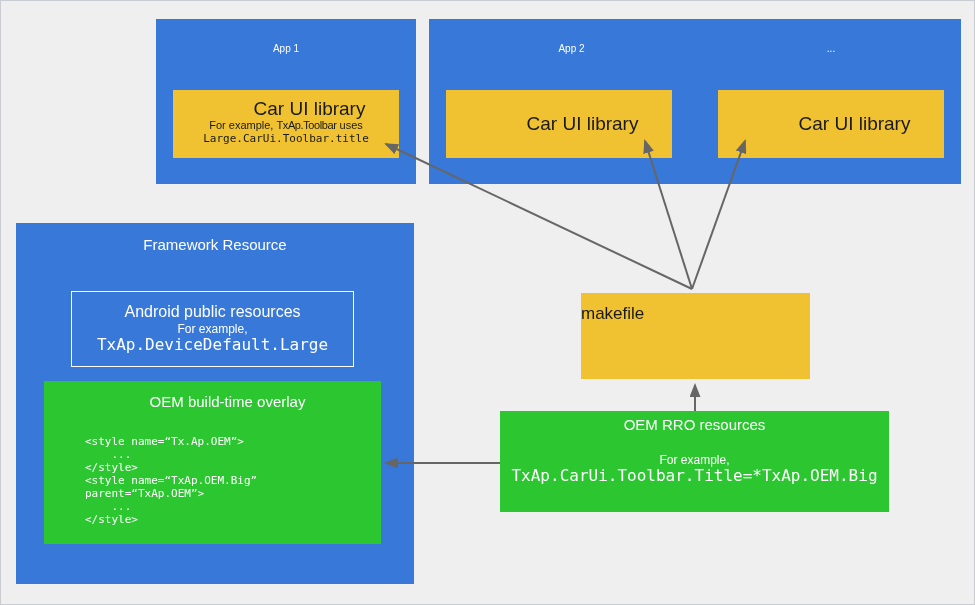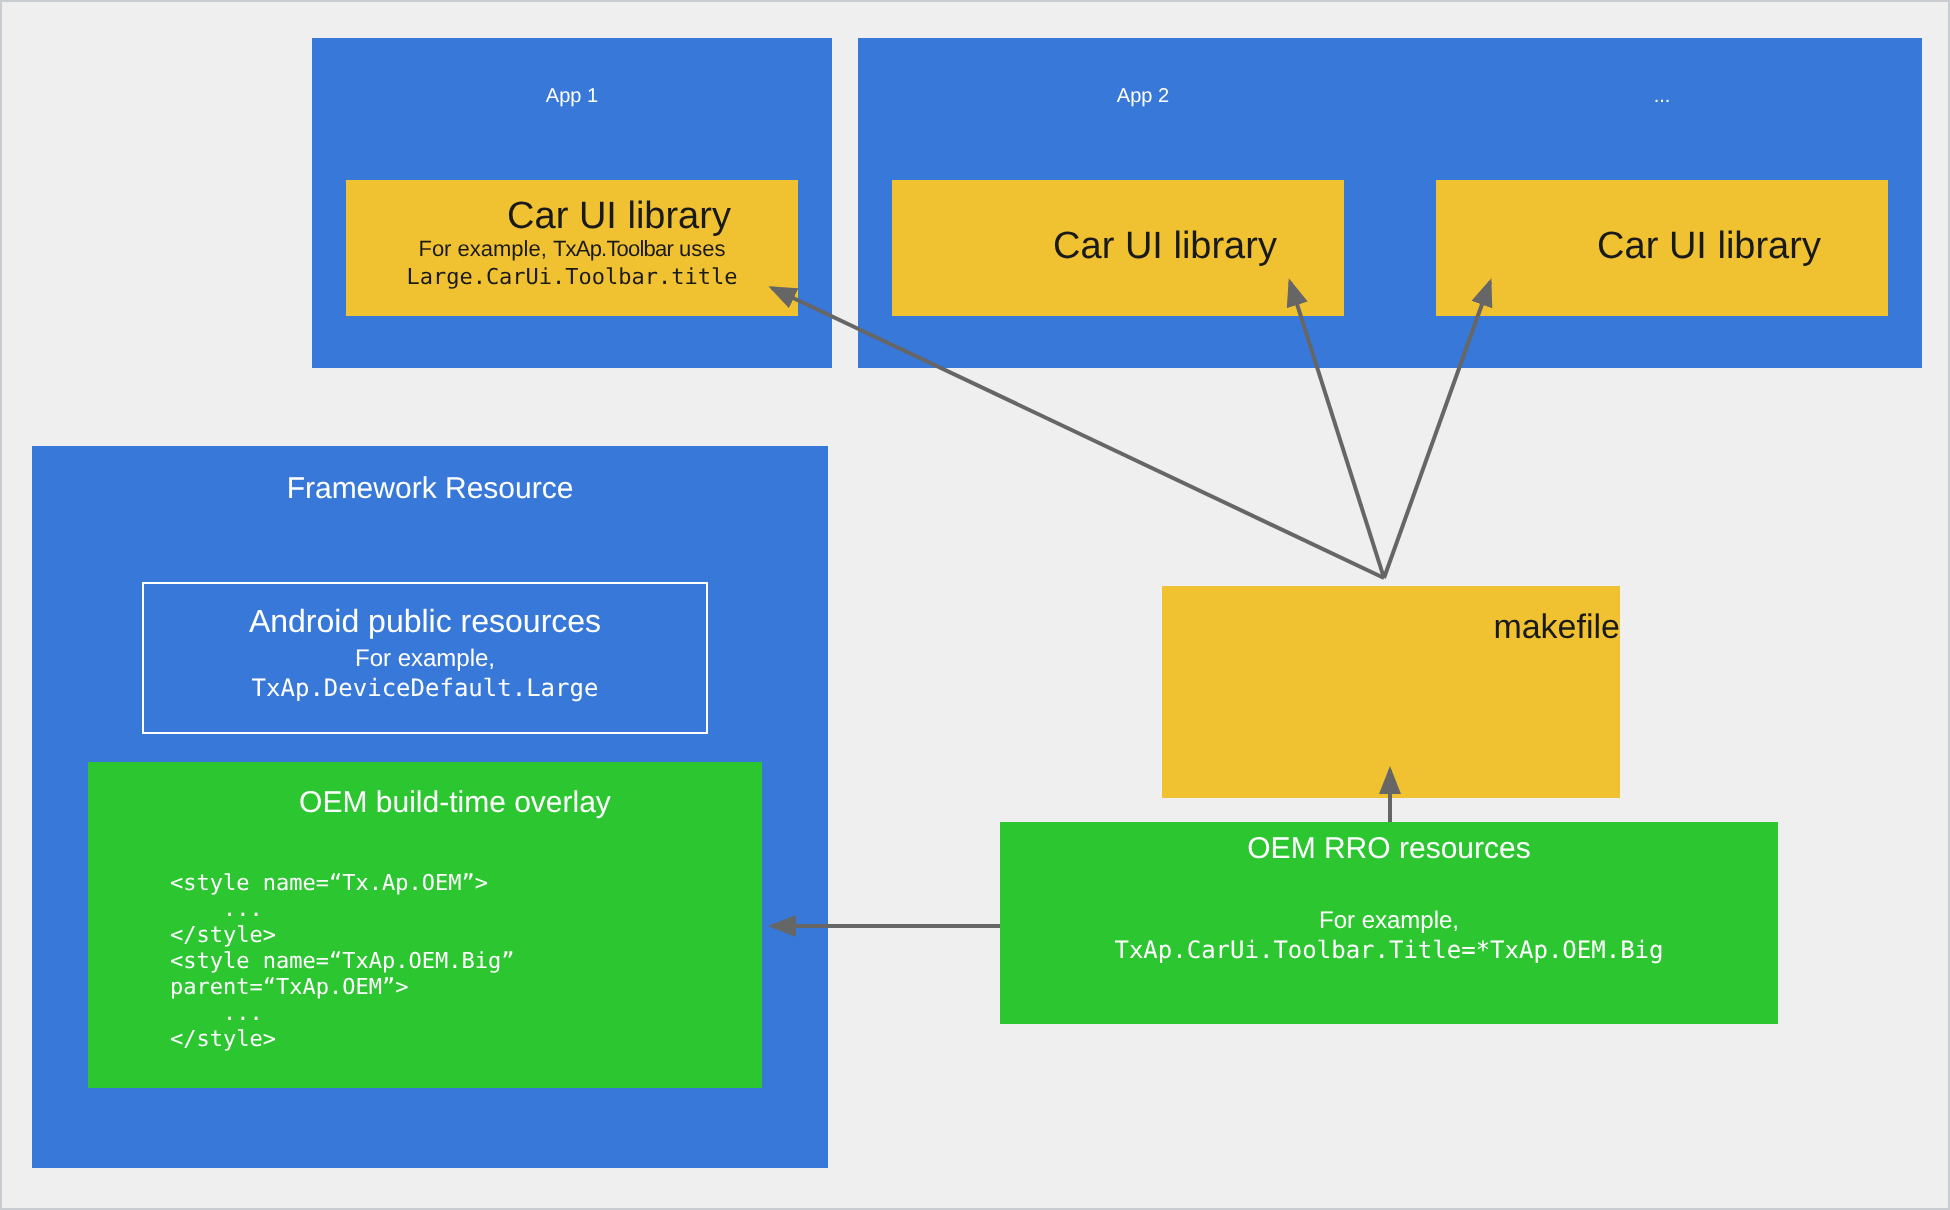--- a/index.html
+++ b/index.html
@@ -54,44 +54,44 @@
   .framework-title { font-size: 15px; padding-top: 13px; }
   .public-res {
     position: absolute;
     left: 55px; top: 68px;
     width: 283px; height: 76px;
     border: 1px solid #ffffff;
     padding-top: 10px;
   }
   .public-res-title { font-size: 16px; line-height: 20px; }
   .example-label { font-size: 12px; line-height: 15px; }
-  .example-code { font-size: 12px; line-height: 15px; }
+  .example-code { font-size: 16px; line-height: 15px; }
   .overlay-box {
     position: absolute;
     left: 28px; top: 158px;
     width: 337px; height: 163px;
     background: var(--green);
     color: var(--light-text);
     padding-left: 30px;
   }
   .overlay-title { font-size: 15px; text-align: center; padding-top: 12px; }
   .code-block {
     margin-top: 25px;
     padding-left: 11px;
     text-align: left;
     font-size: 11px;
     line-height: 13px;
   }
   .code-line { white-space: pre; font-family: "DejaVu Sans Mono", monospace; }
   .makefile-box {
     left: 580px; top: 292px;
-    width: 229px; height: 106px;
+    width: 229px; height: 86px;
     background: var(--yellow);
     color: var(--dark-text);
-    text-align: right;
+    text-align: left;
     padding-top: 10px;
   }
   .makefile-title { font-size: 17px; line-height: 22px; }
   .makefile-desc { font-size: 12.5px; line-height: 16px; max-width: 200px; margin: 3px auto 0; }
   .rro-box {
     left: 499px; top: 410px;
     width: 389px; height: 101px;
     background: var(--green);
     color: var(--light-text);
     text-align: center;

